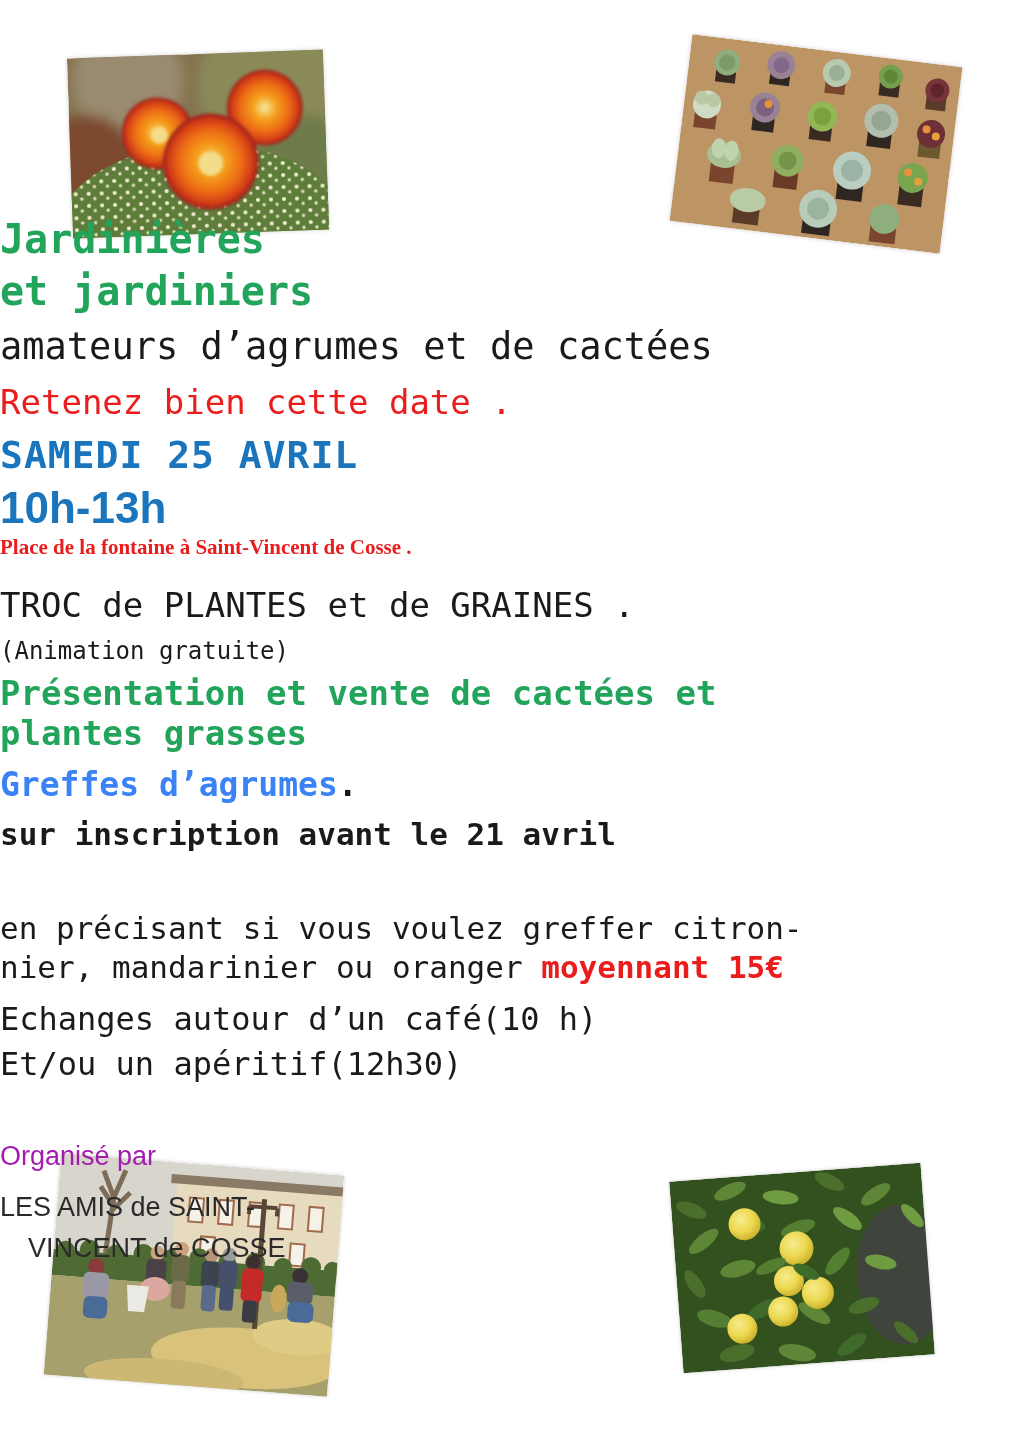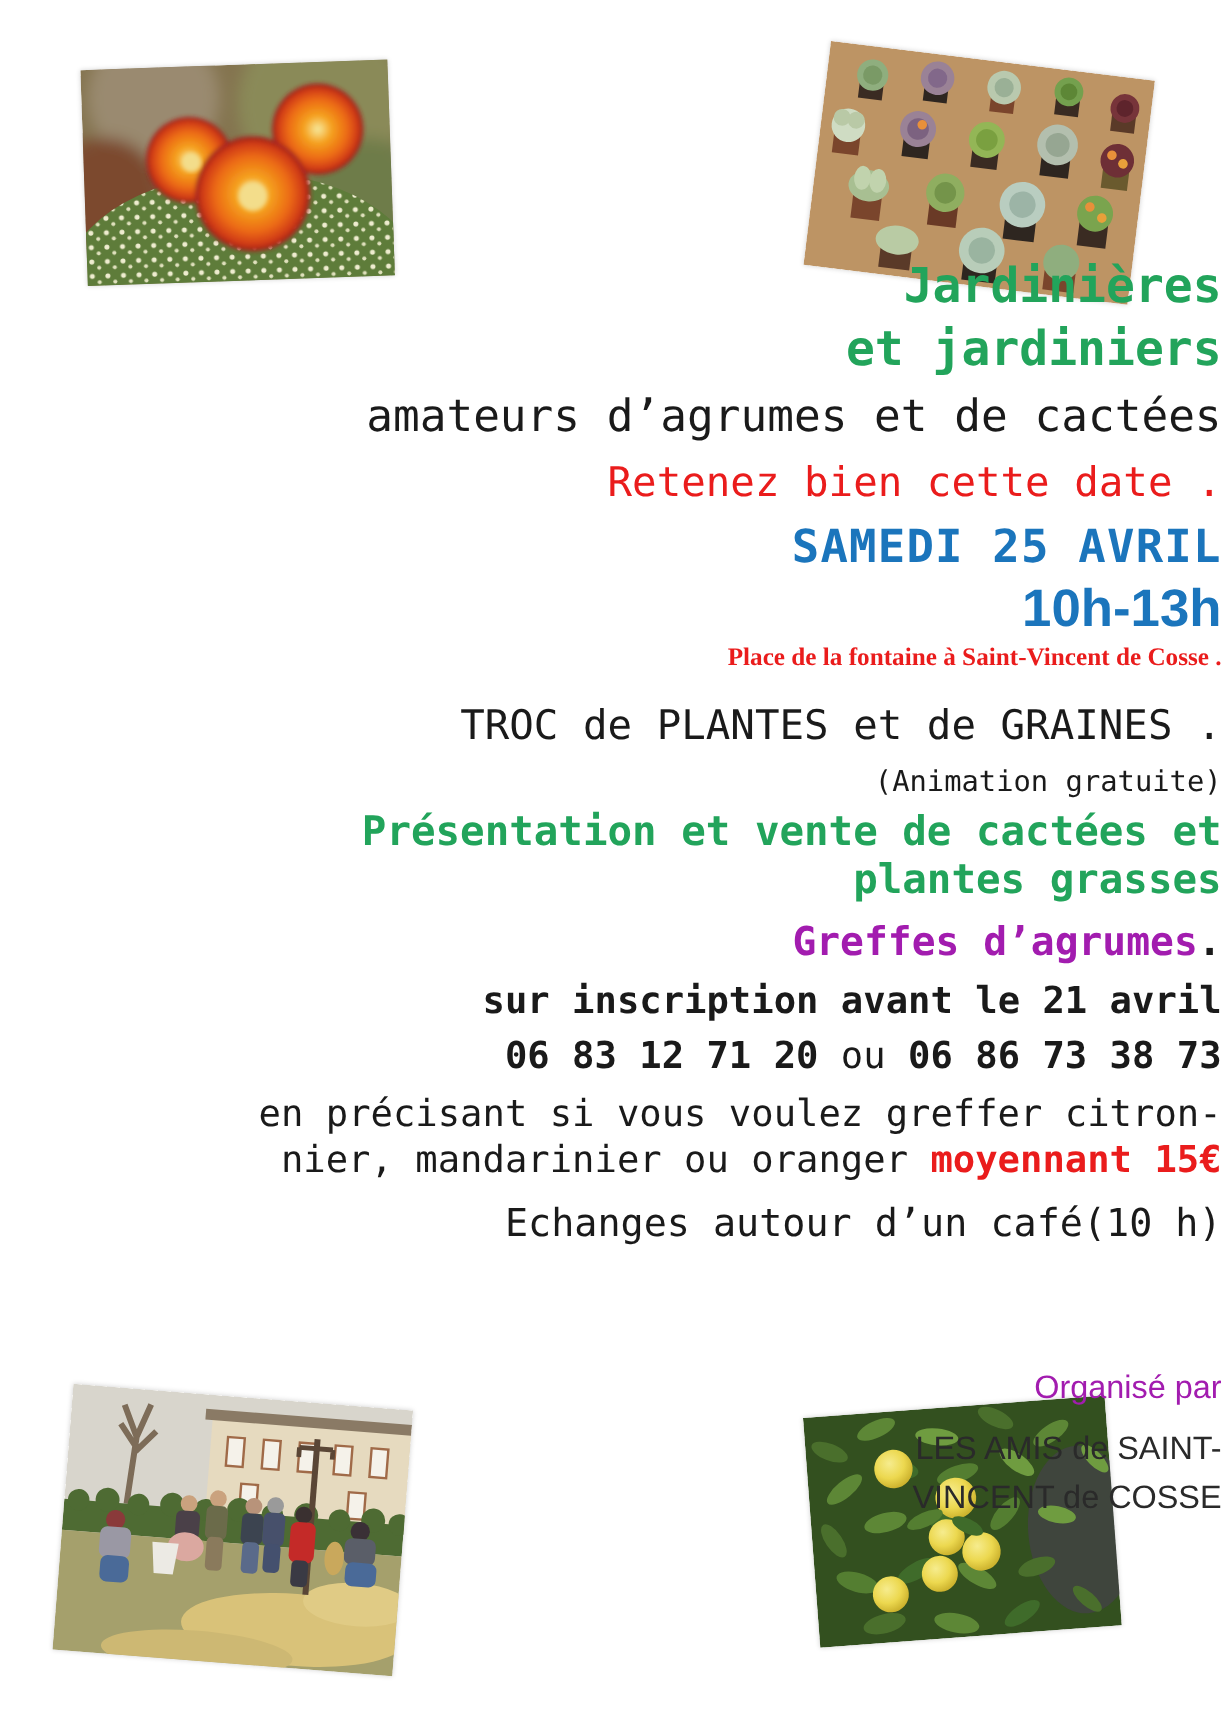--- a/index.html
+++ b/index.html
@@ -5,29 +5,29 @@
   html,body{margin:0;padding:0;background:#ffffff;}
   .poster{
     position:relative;
     width:1018px;height:1440px;
     background:#ffffff;
     overflow:hidden;
     font-family:"DejaVu Sans Mono", monospace;
   }
   .line{
     position:absolute;left:0;right:0;
-    text-align:right;
+    text-align:left;
     white-space:nowrap;
     color:#1a1a1a;
     line-height:1.15;
   }
   .green{color:#22A45B;}
   .red{color:#EA1C1C;}
   .blue{color:#1B75BC;}
-  .darkred{color:#a21caf;}
+  .darkred{color:#3b82f6;}
   .bold{font-weight:bold;}
   .sans{font-family:"Liberation Sans", sans-serif;}
   .photo{
     position:absolute;
     overflow:hidden;
     box-shadow:0 0 4px rgba(0,0,0,0.18);
   }
   .photo svg{display:block;}
 </style>
 </head>
@@ -296,29 +296,27 @@
 
   <div class="line green bold" style="top:714px;font-size:34px;">plantes grasses</div>
   <div class="line green bold" style="top:674px;font-size:34px;">Présentation et vente de cactées et</div>
 
   <div class="line bold" style="top:766px;font-size:33px;">
     <span class="darkred">Greffes d’agrumes</span><span>.</span>
   </div>
 
   <div class="line bold" style="top:817px;font-size:31px;">sur inscription avant le 21 avril</div>
 
-  <div class="line" style="top:863px;font-size:31px;">
-    <span class="bold">06 83 12 71 20</span><span style="white-space:pre;"> ou </span><span class="bold">06 86 73 38 73</span>
-  </div>
 
   <div class="line" style="top:911px;font-size:31px;">en précisant si vous voulez greffer citron-</div>
 
   <div class="line" style="top:950px;font-size:31px;">
     <span style="white-space:pre;">nier, mandarinier ou oranger </span><span class="red bold">moyennant 15€</span>
   </div>
 
   <div class="line" style="top:1001px;font-size:32px;">Echanges autour d’un café(10 h)</div>
+  <div class="line" style="top:1046px;font-size:32px;">Et/ou un apéritif(12h30)</div>
 
   <div class="line sans" style="top:1141px;font-size:27px;color:#a21caf;">Organisé par</div>
   <div class="line sans" style="top:1192px;font-size:27px;color:#2a2a2a;">LES AMIS de SAINT-</div>
   <div class="line sans" style="top:1233px;font-size:27px;color:#2a2a2a;padding-left:28px;">VINCENT de COSSE</div>
 
 </div>
 
 </body></html>

